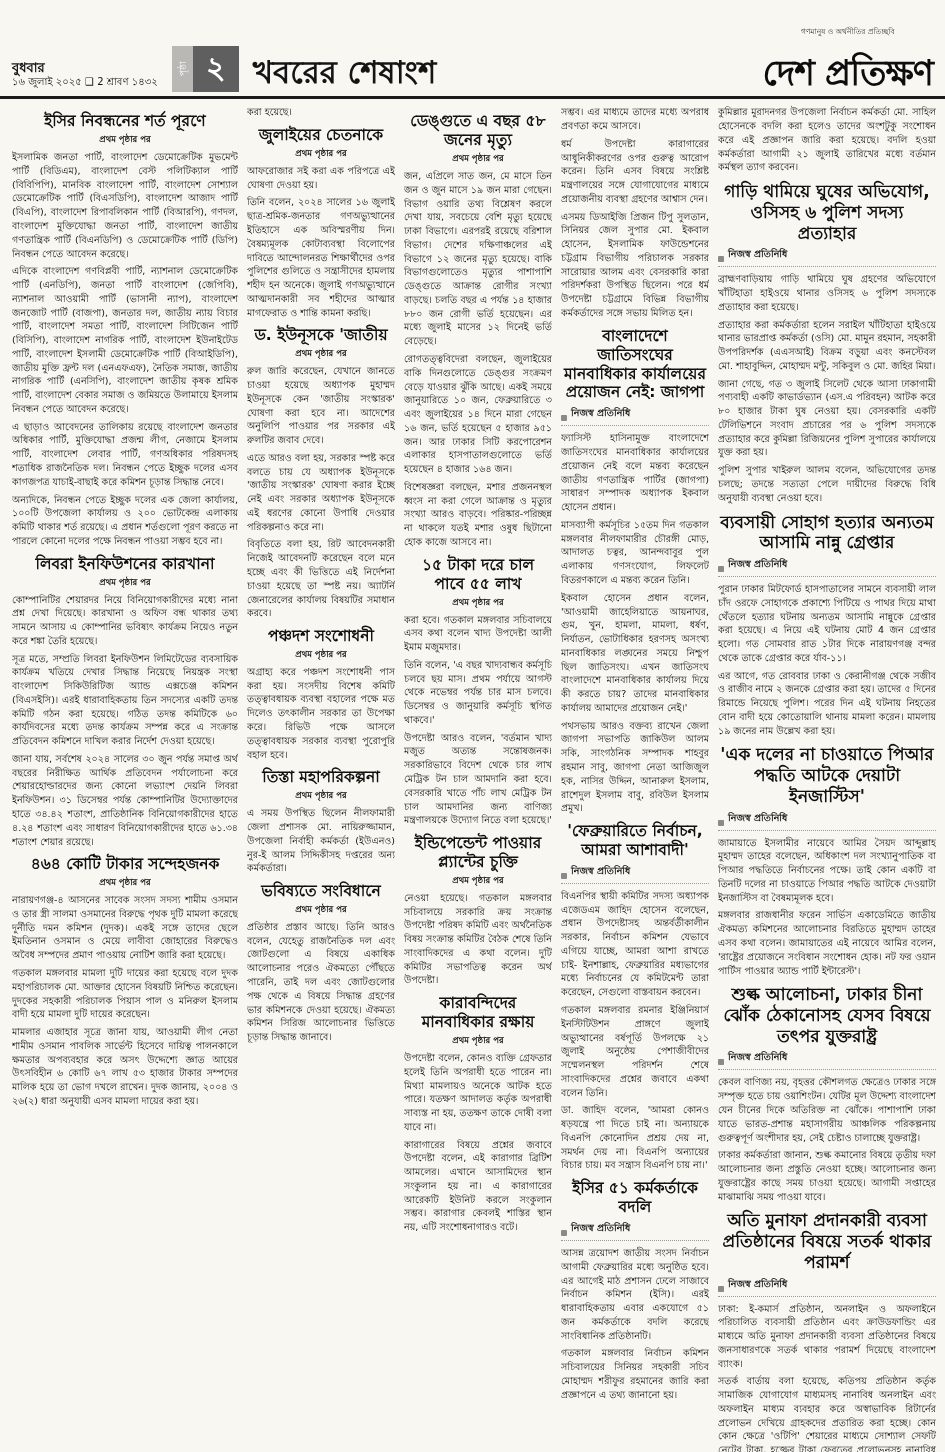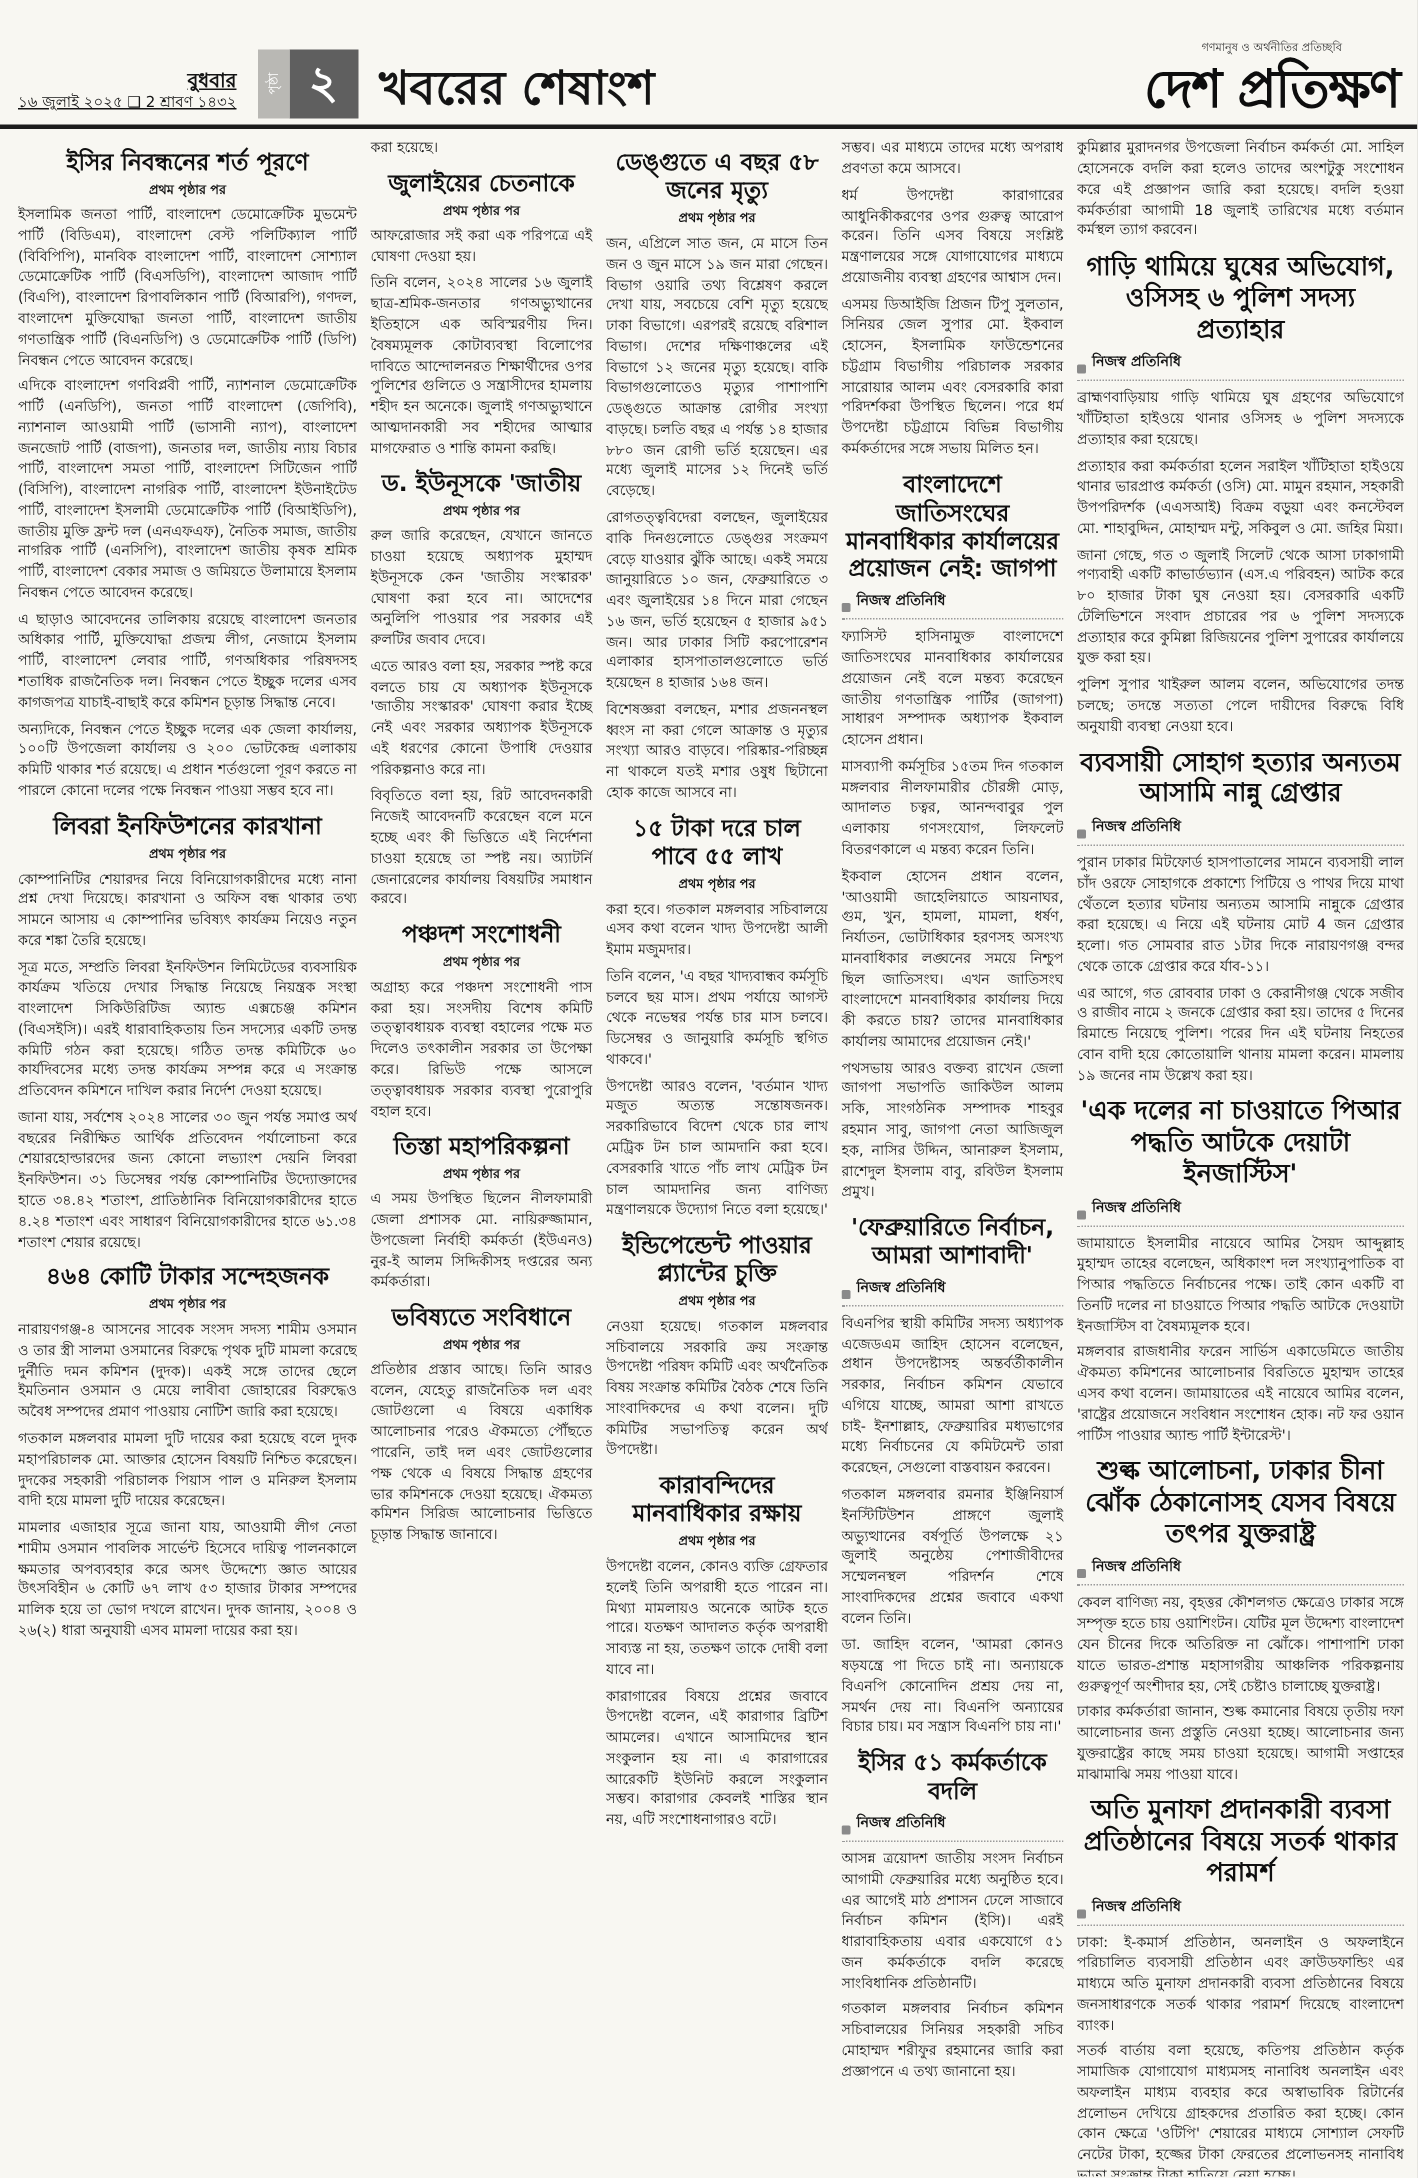--- a/index.html
+++ b/index.html
@@ -6,35 +6,35 @@
   .page{
     width:945px;height:1452px;margin:0 auto;background:#f8f7f2;
     color:#141414;font-family:"DejaVu Sans","Liberation Sans",sans-serif;
     overflow:hidden;position:relative;box-sizing:border-box;
   }
   
   .header{
     display:flex;align-items:flex-end;gap:14px;
     padding:26px 12px 4px 12px;border-bottom:3px solid #1c1c1c;
   }
-  .date-block{text-align:right;line-height:1.25;padding-bottom:4px;text-decoration:underline;}
+  .date-block{text-align:left;line-height:1.25;padding-bottom:4px;}
   .date-day{font-weight:700;font-size:13px;}
   .date-line{font-size:10px;}
   .page-badge{display:flex;align-items:stretch;height:46px;}
   .page-word{
     background:#b9b8b4;color:#fff;font-size:9px;display:flex;align-items:center;justify-content:center;
     writing-mode:vertical-rl;transform:rotate(180deg);padding:2px 3px;
   }
   .page-num{
     background:#5f5f5f;color:#fff;width:46px;display:flex;align-items:center;justify-content:center;
     font-size:30px;font-weight:800;
   }
   .section-title{font-size:31px;font-weight:800;margin:0;line-height:1;padding-bottom:4px;letter-spacing:0;}
   .masthead{margin-left:auto;text-align:center;padding-bottom:2px;}
-  .masthead-tagline{font-size:7.5px;color:#333;margin-bottom:6px;}
+  .masthead-tagline{font-size:7.5px;color:#333;margin-bottom:19px;}
   .masthead-brand{font-size:35px;font-weight:900;line-height:.95;letter-spacing:-1px;color:#0d0d0d;text-align:center;}
   
   .columns{
     display:grid;grid-template-columns:226px 148px 148px 148px 218px;
     column-gap:9px;padding:6px 12px 0 12px;
     height:1365px;box-sizing:border-box;
   }
   .col{overflow:hidden;height:100%;}
   .article{margin:0 0 7px 0;}
   .headline{
@@ -190,21 +190,21 @@
           <div class="byline">
             <span class="bullet"></span>
             <span>নিজস্ব প্রতিনিধি</span>
           </div>
           <p class="body">আসন্ন ত্রয়োদশ জাতীয় সংসদ নির্বাচন আগামী ফেব্রুয়ারির মধ্যে অনুষ্ঠিত হবে। এর আগেই মাঠ প্রশাসন ঢেলে সাজাবে নির্বাচন কমিশন (ইসি)। এরই ধারাবাহিকতায় এবার একযোগে ৫১ জন কর্মকর্তাকে বদলি করেছে সাংবিধানিক প্রতিষ্ঠানটি।</p>
           <p class="body">গতকাল মঙ্গলবার নির্বাচন কমিশন সচিবালয়ের সিনিয়র সহকারী সচিব মোহাম্মদ শরীফুর রহমানের জারি করা প্রজ্ঞাপনে এ তথ্য জানানো হয়।</p>
         </article>
       </section>
     <section class="col">
         <article class="article">
-          <p class="body">কুমিল্লার মুরাদনগর উপজেলা নির্বাচন কর্মকর্তা মো. সাহিল হোসেনকে বদলি করা হলেও তাদের অংশটুকু সংশোধন করে এই প্রজ্ঞাপন জারি করা হয়েছে। বদলি হওয়া কর্মকর্তারা আগামী 18 জুলাই তারিখের মধ্যে বর্তমান কর্মস্থল ত্যাগ করবেন।</p>
+          <p class="body">কুমিল্লার মুরাদনগর উপজেলা নির্বাচন কর্মকর্তা মো. সাহিল হোসেনকে বদলি করা হলেও তাদের অংশটুকু সংশোধন করে এই প্রজ্ঞাপন জারি করা হয়েছে। বদলি হওয়া কর্মকর্তারা আগামী ২১ জুলাই তারিখের মধ্যে বর্তমান কর্মস্থল ত্যাগ করবেন।</p>
         </article>
         <article class="article">
           <h2 class="headline lg">গাড়ি থামিয়ে ঘুষের অভিযোগ, ওসিসহ ৬ পুলিশ সদস্য প্রত্যাহার</h2>
           <div class="byline">
             <span class="bullet"></span>
             <span>নিজস্ব প্রতিনিধি</span>
           </div>
           <p class="body">ব্রাহ্মণবাড়িয়ায় গাড়ি থামিয়ে ঘুষ গ্রহণের অভিযোগে খাঁটিহাতা হাইওয়ে থানার ওসিসহ ৬ পুলিশ সদস্যকে প্রত্যাহার করা হয়েছে।</p>
           <p class="body">প্রত্যাহার করা কর্মকর্তারা হলেন সরাইল খাঁটিহাতা হাইওয়ে থানার ভারপ্রাপ্ত কর্মকর্তা (ওসি) মো. মামুন রহমান, সহকারী উপপরিদর্শক (এএসআই) বিক্রম বড়ুয়া এবং কনস্টেবল মো. শাহাবুদ্দিন, মোহাম্মদ মন্টু, সকিবুল ও মো. জহির মিয়া।</p>
           <p class="body">জানা গেছে, গত ৩ জুলাই সিলেট থেকে আসা ঢাকাগামী পণ্যবাহী একটি কাভার্ডভ্যান (এস.এ পরিবহন) আটক করে ৮০ হাজার টাকা ঘুষ নেওয়া হয়। বেসরকারি একটি টেলিভিশনে সংবাদ প্রচারের পর ৬ পুলিশ সদস্যকে প্রত্যাহার করে কুমিল্লা রিজিয়নের পুলিশ সুপারের কার্যালয়ে যুক্ত করা হয়।</p>

